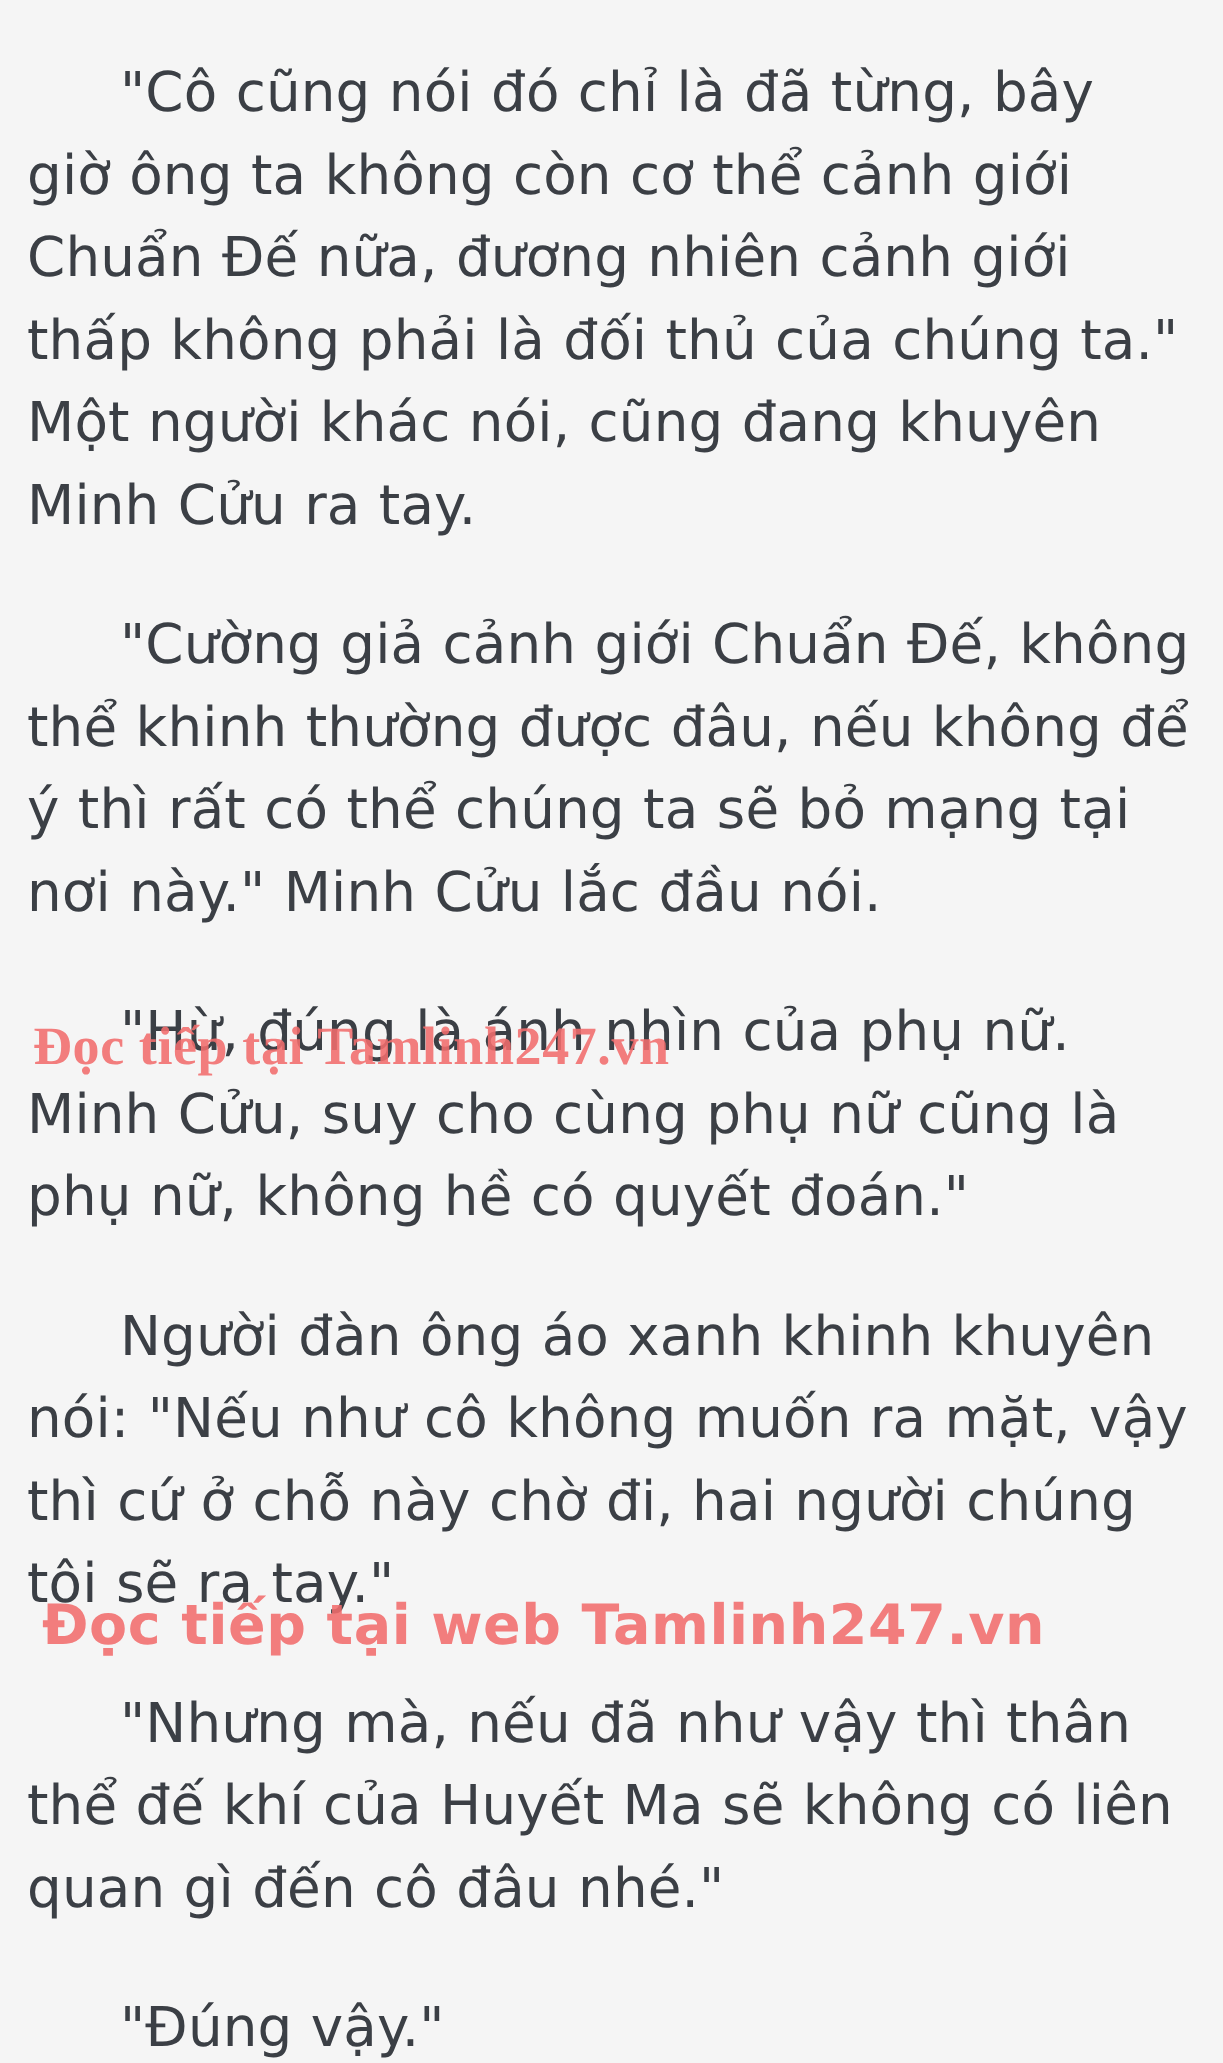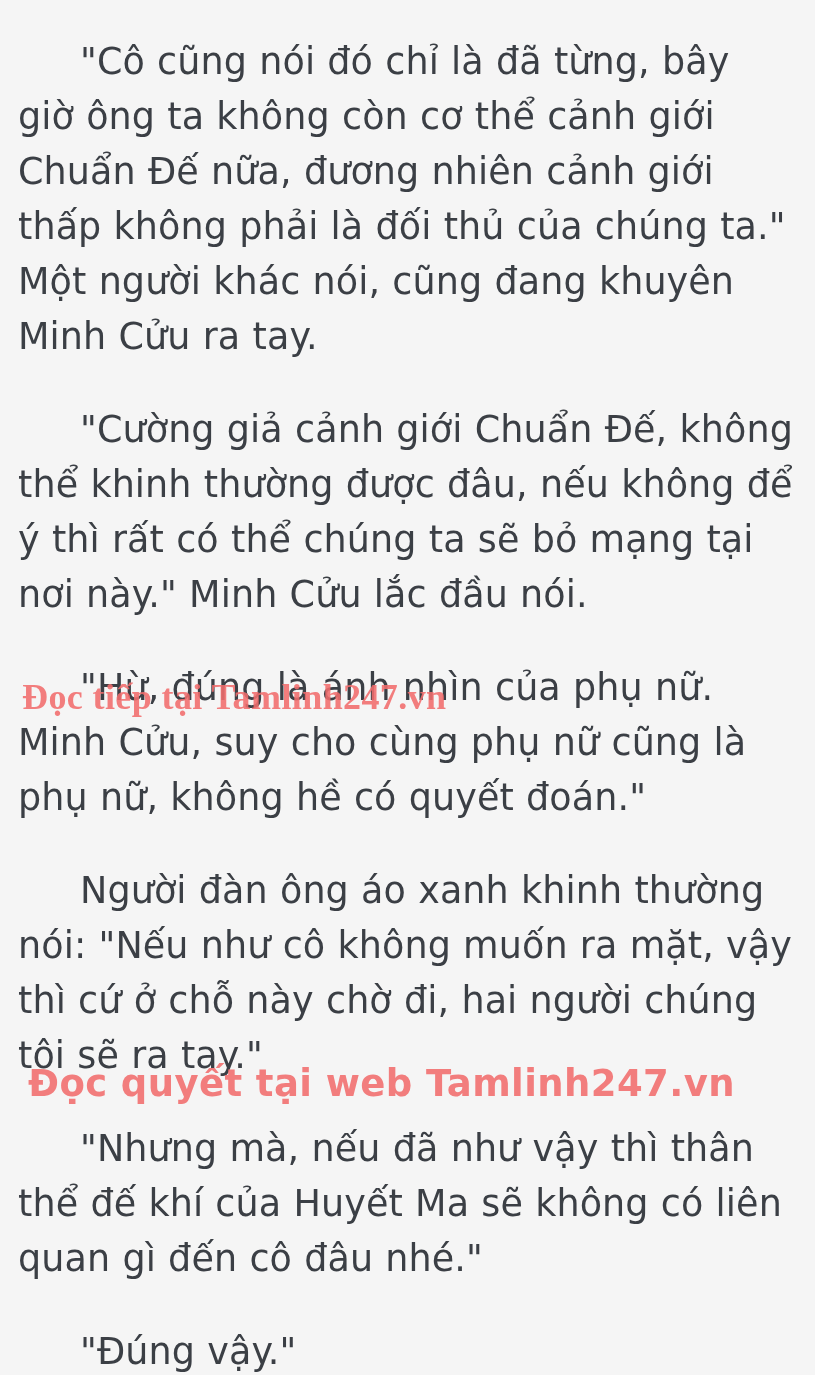--- a/index.html
+++ b/index.html
@@ -53,19 +53,19 @@
     letter-spacing: 0.4px;
   }
 </style>
 </head>
 <body>
 
 <div id="reader">
   <p class="para">"Cô cũng nói đó chỉ là đã từng, bây giờ ông ta không còn cơ thể cảnh giới Chuẩn Đế nữa, đương nhiên cảnh giới thấp không phải là đối thủ của chúng ta." Một người khác nói, cũng đang khuyên Minh Cửu ra tay.</p>
   <p class="para">"Cường giả cảnh giới Chuẩn Đế, không thể khinh thường được đâu, nếu không để ý thì rất có thể chúng ta sẽ bỏ mạng tại nơi này." Minh Cửu lắc đầu nói.</p>
   <p class="para">"Hừ, đúng là ánh nhìn của phụ nữ. Minh Cửu, suy cho cùng phụ nữ cũng là phụ nữ, không hề có quyết đoán."</p>
-  <p class="para">Người đàn ông áo xanh khinh thường nói: "Nếu như cô không muốn ra mặt, vậy thì cứ ở chỗ này chờ đi, hai người chúng tôi sẽ ra tay."</p>
+  <p class="para">Người đàn ông áo xanh khinh khuyên nói: "Nếu như cô không muốn ra mặt, vậy thì cứ ở chỗ này chờ đi, hai người chúng tôi sẽ ra tay."</p>
   <p class="para">"Nhưng mà, nếu đã như vậy thì thân thể đế khí của Huyết Ma sẽ không có liên quan gì đến cô đâu nhé."</p>
   <p class="para">"Đúng vậy."</p>
 </div>
 
 <div class="watermark" id="wm1">Đọc tiếp tại Tamlinh247.vn</div>
-<div class="watermark" id="wm2">Đọc quyết tại web Tamlinh247.vn</div>
+<div class="watermark" id="wm2">Đọc tiếp tại web Tamlinh247.vn</div>
 
 </body></html>

